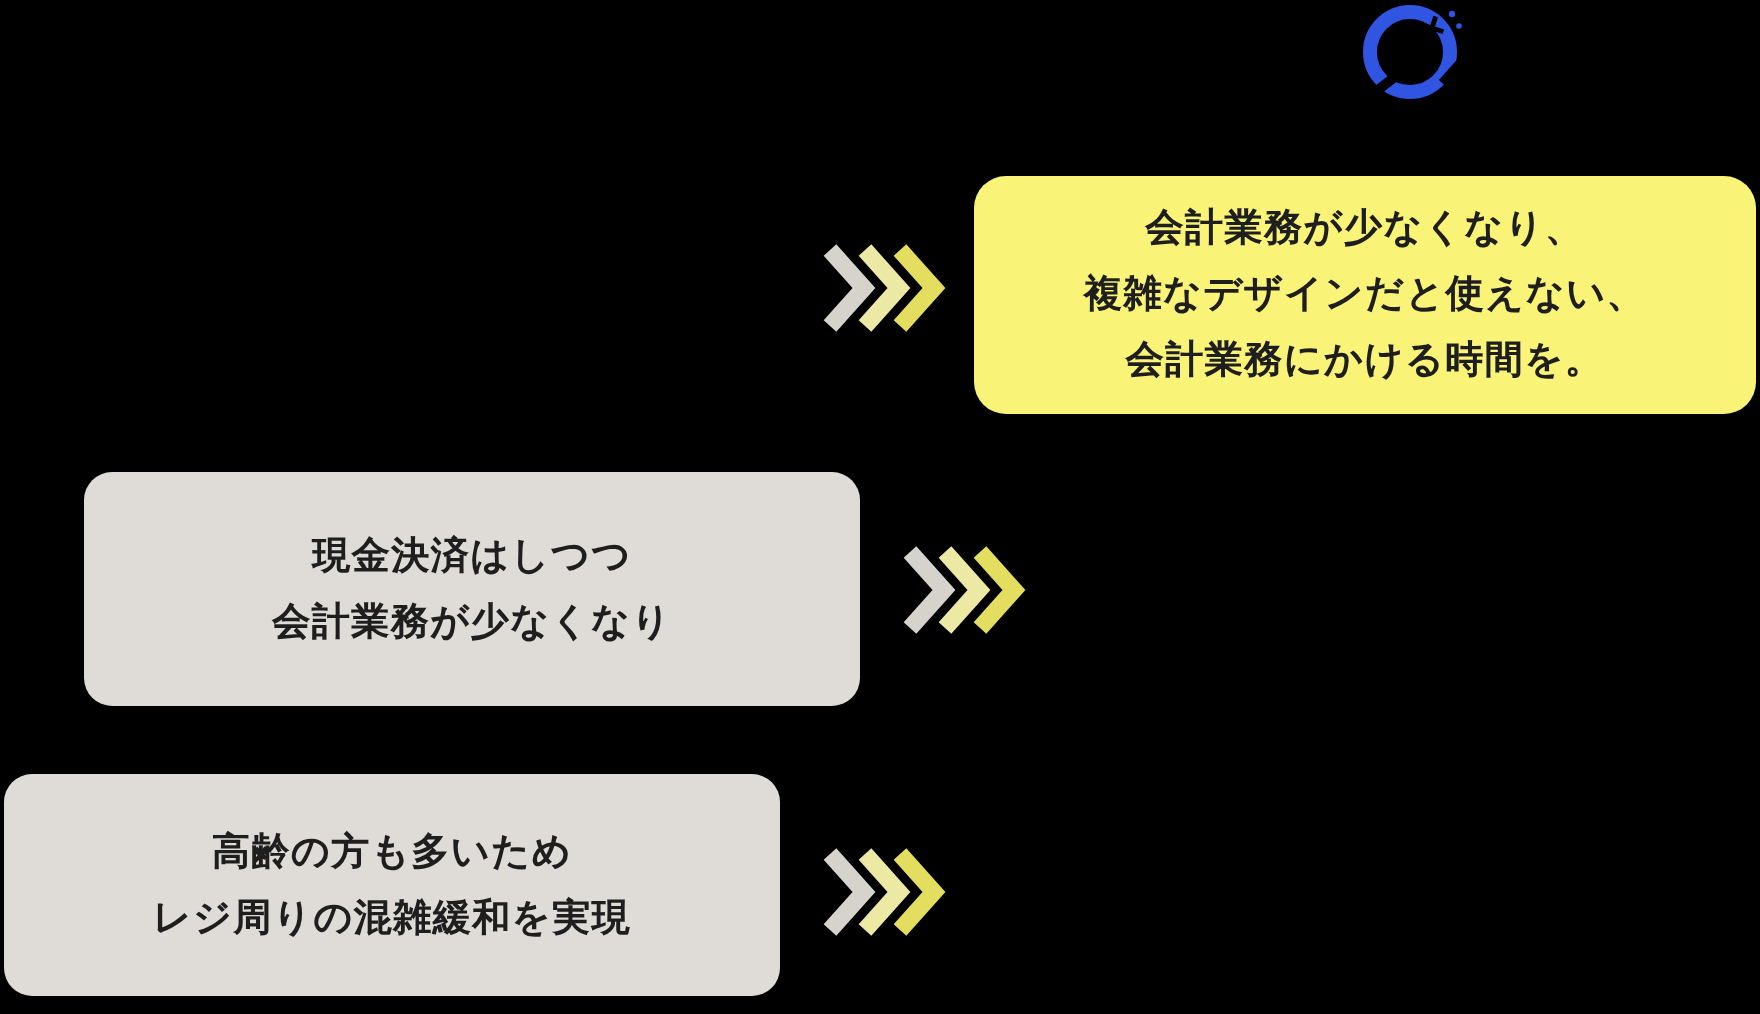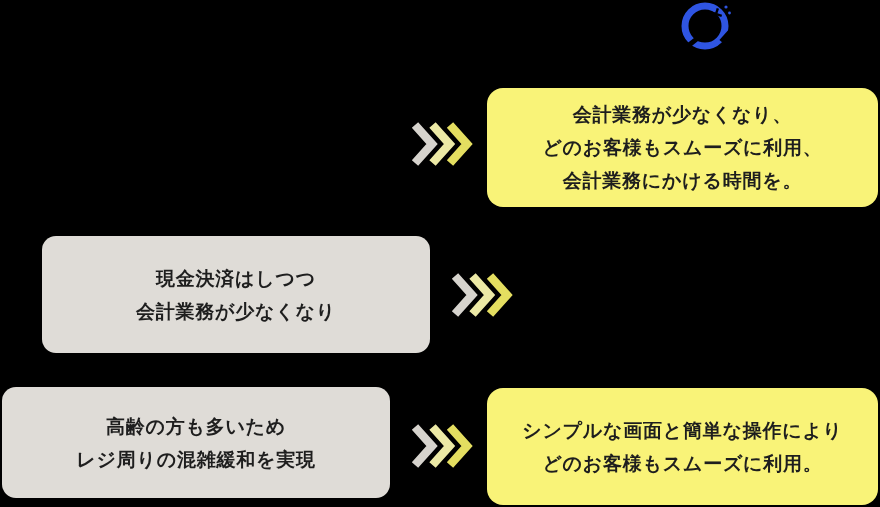--- a/index.html
+++ b/index.html
@@ -73,21 +73,21 @@
   <div class="row" style="top:88px;height:119px;">
     <div class="chevrons" style="top:33px;">
       <svg width="60" height="46" viewBox="0 0 60 46" xmlns="http://www.w3.org/2000/svg">
         <path d="M4 4 L21 23 L4 42" fill="none" stroke="#d6d3cd" stroke-width="8.5"></path>
         <path d="M21.5 4 L38.5 23 L21.5 42" fill="none" stroke="#ece9a5" stroke-width="8.5"></path>
         <path d="M39 4 L56 23 L39 42" fill="none" stroke="#e4de60" stroke-width="8.5"></path>
       </svg>
     </div>
     <div class="card solution-card" style="top:0;height:119px;">
       <div class="line">会計業務が少なくなり、</div>
-      <div class="line">どのお客様もスムーズに利用、</div>
+      <div class="line">複雑なデザインだと使えない、</div>
       <div class="line">会計業務にかける時間を。</div>
     </div>
   </div>
 
   <div class="row" style="top:236px;height:119px;margin-left:40px;">
     <div class="card problem-card" style="top:0;height:117px;">
       <div class="line">現金決済はしつつ</div>
       <div class="line">会計業務が少なくなり</div>
     </div>
     <div class="chevrons" style="top:36px;">
@@ -104,19 +104,15 @@
       <div class="line">高齢の方も多いため</div>
       <div class="line">レジ周りの混雑緩和を実現</div>
     </div>
     <div class="chevrons" style="top:36px;">
       <svg width="60" height="46" viewBox="0 0 60 46" xmlns="http://www.w3.org/2000/svg">
         <path d="M4 4 L21 23 L4 42" fill="none" stroke="#d6d3cd" stroke-width="8.5"></path>
         <path d="M21.5 4 L38.5 23 L21.5 42" fill="none" stroke="#ece9a5" stroke-width="8.5"></path>
         <path d="M39 4 L56 23 L39 42" fill="none" stroke="#e4de60" stroke-width="8.5"></path>
       </svg>
     </div>
-    <div class="card solution-card" style="top:1px;height:117px;">
-      <div class="line">シンプルな画面と簡単な操作により</div>
-      <div class="line">どのお客様もスムーズに利用。</div>
-    </div>
   </div>
 
 </div>
 
 </body></html>

